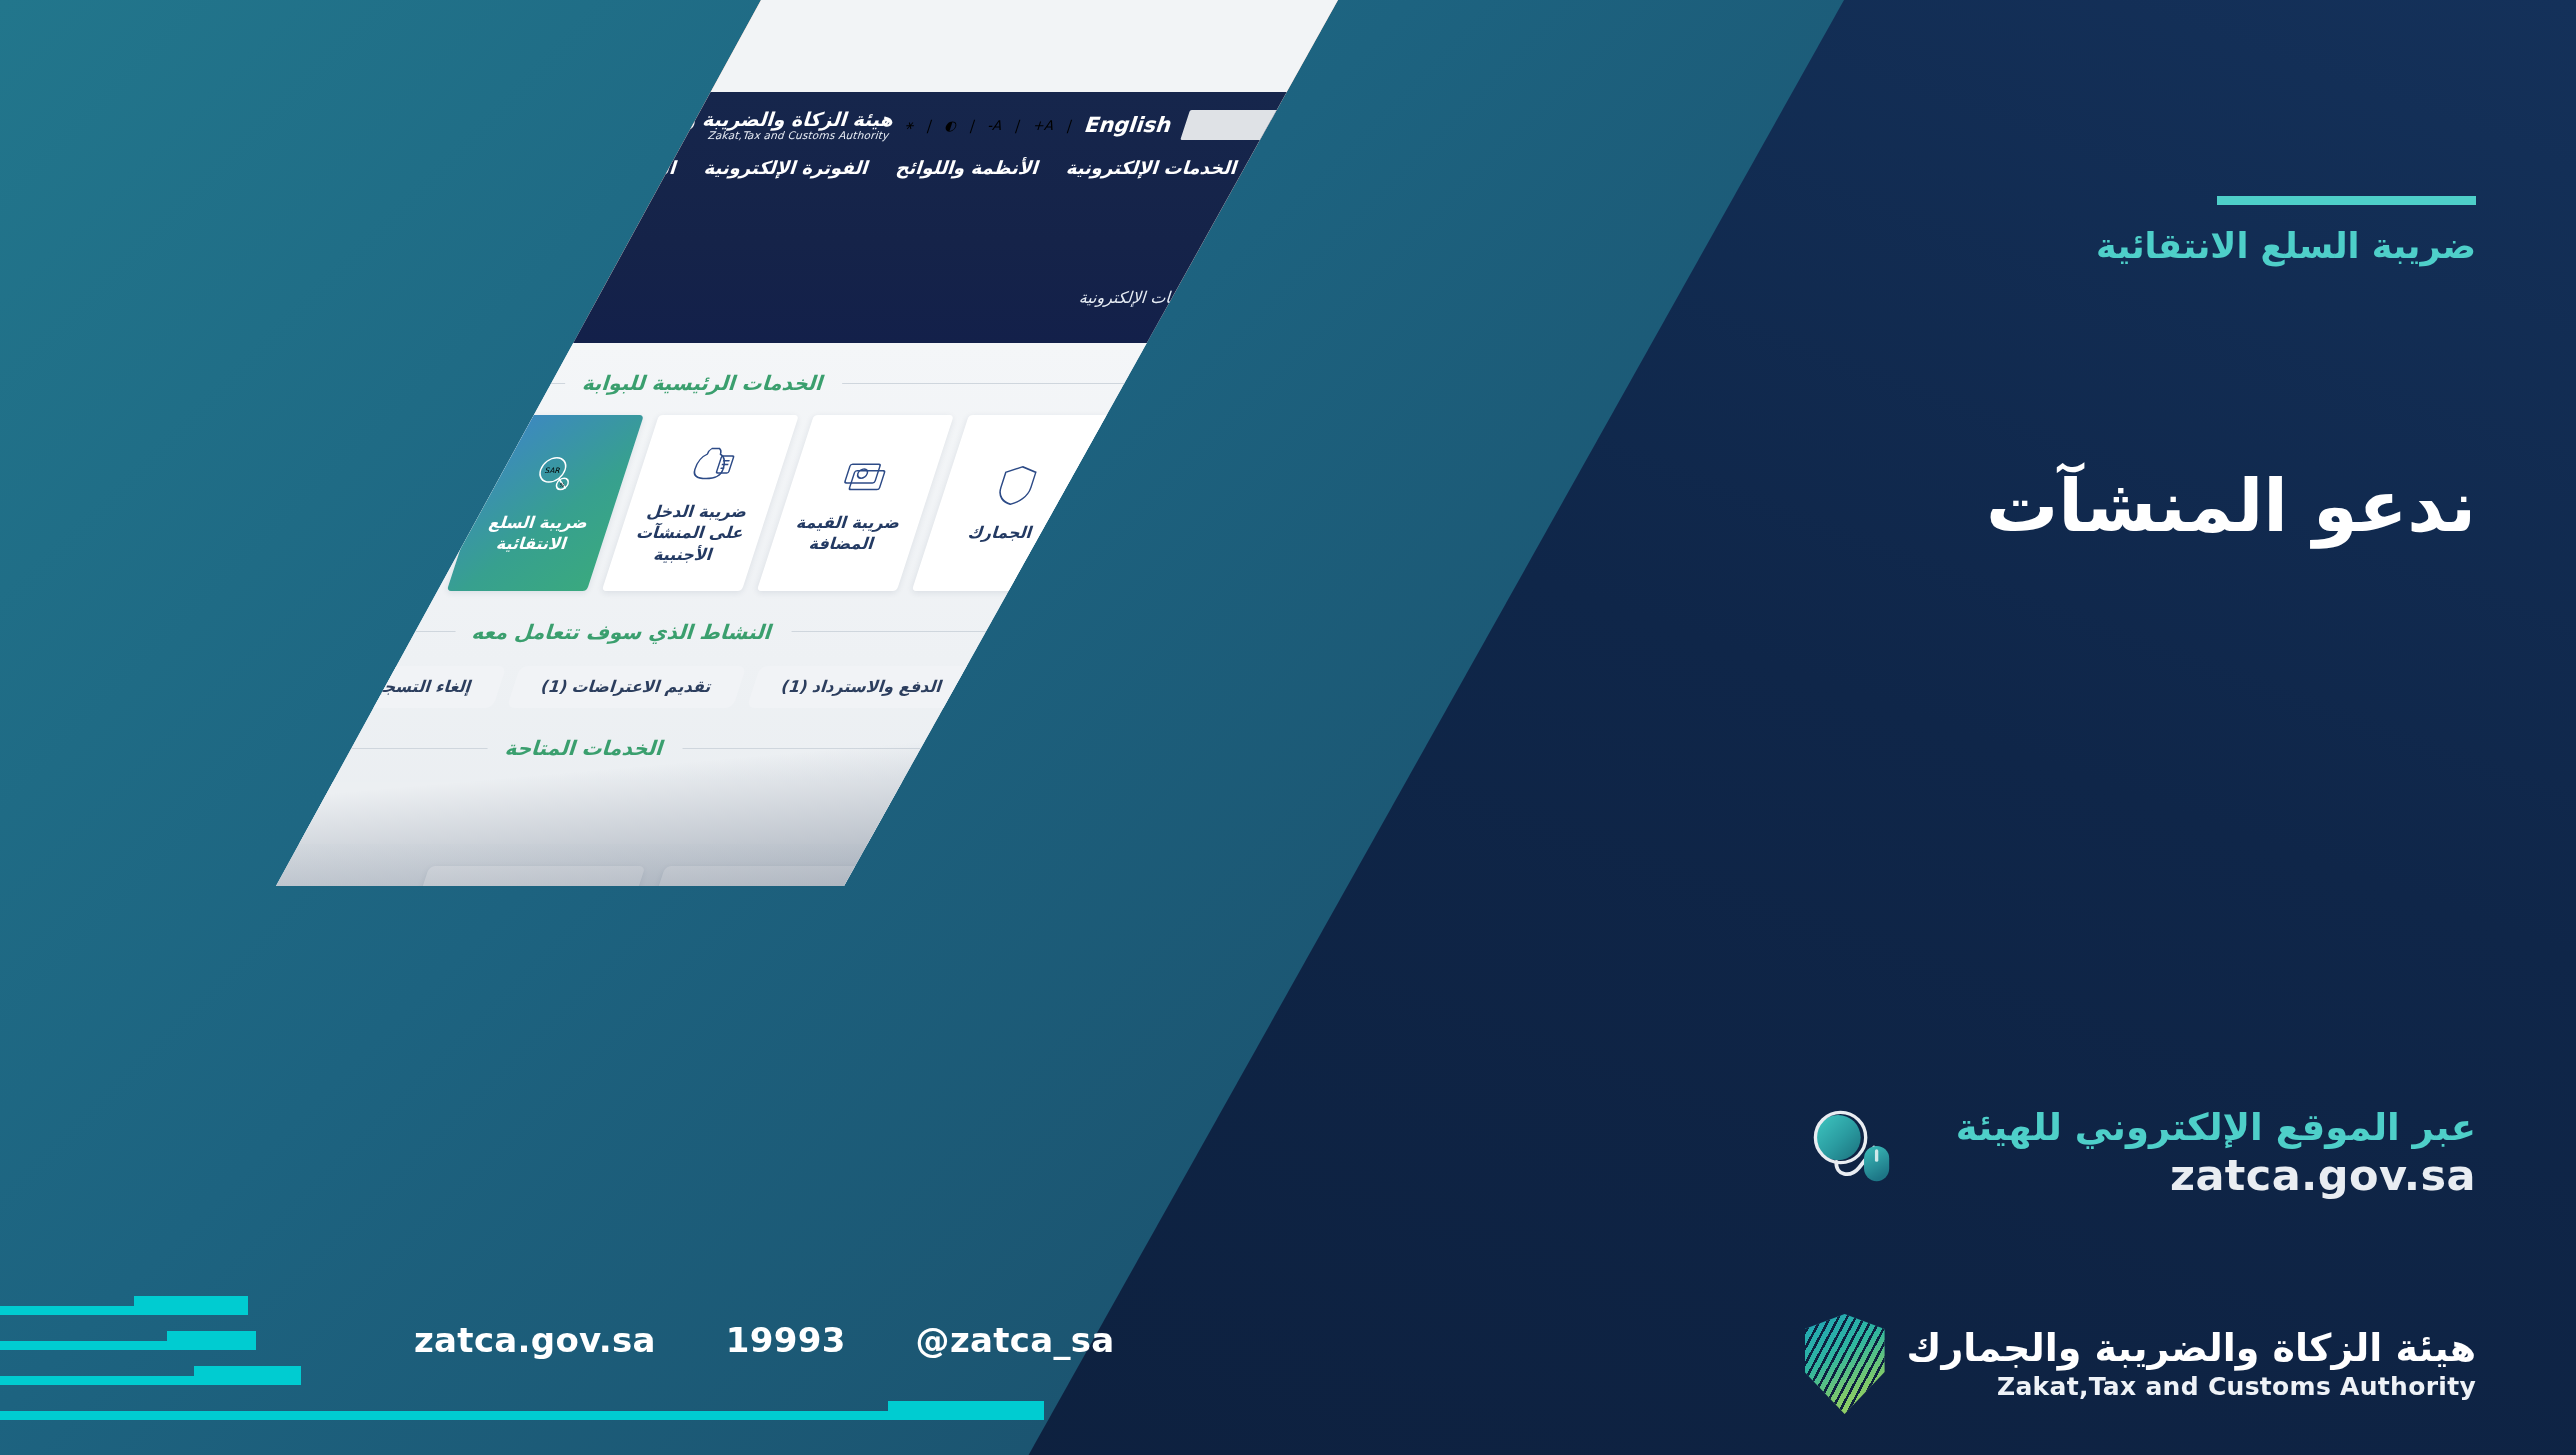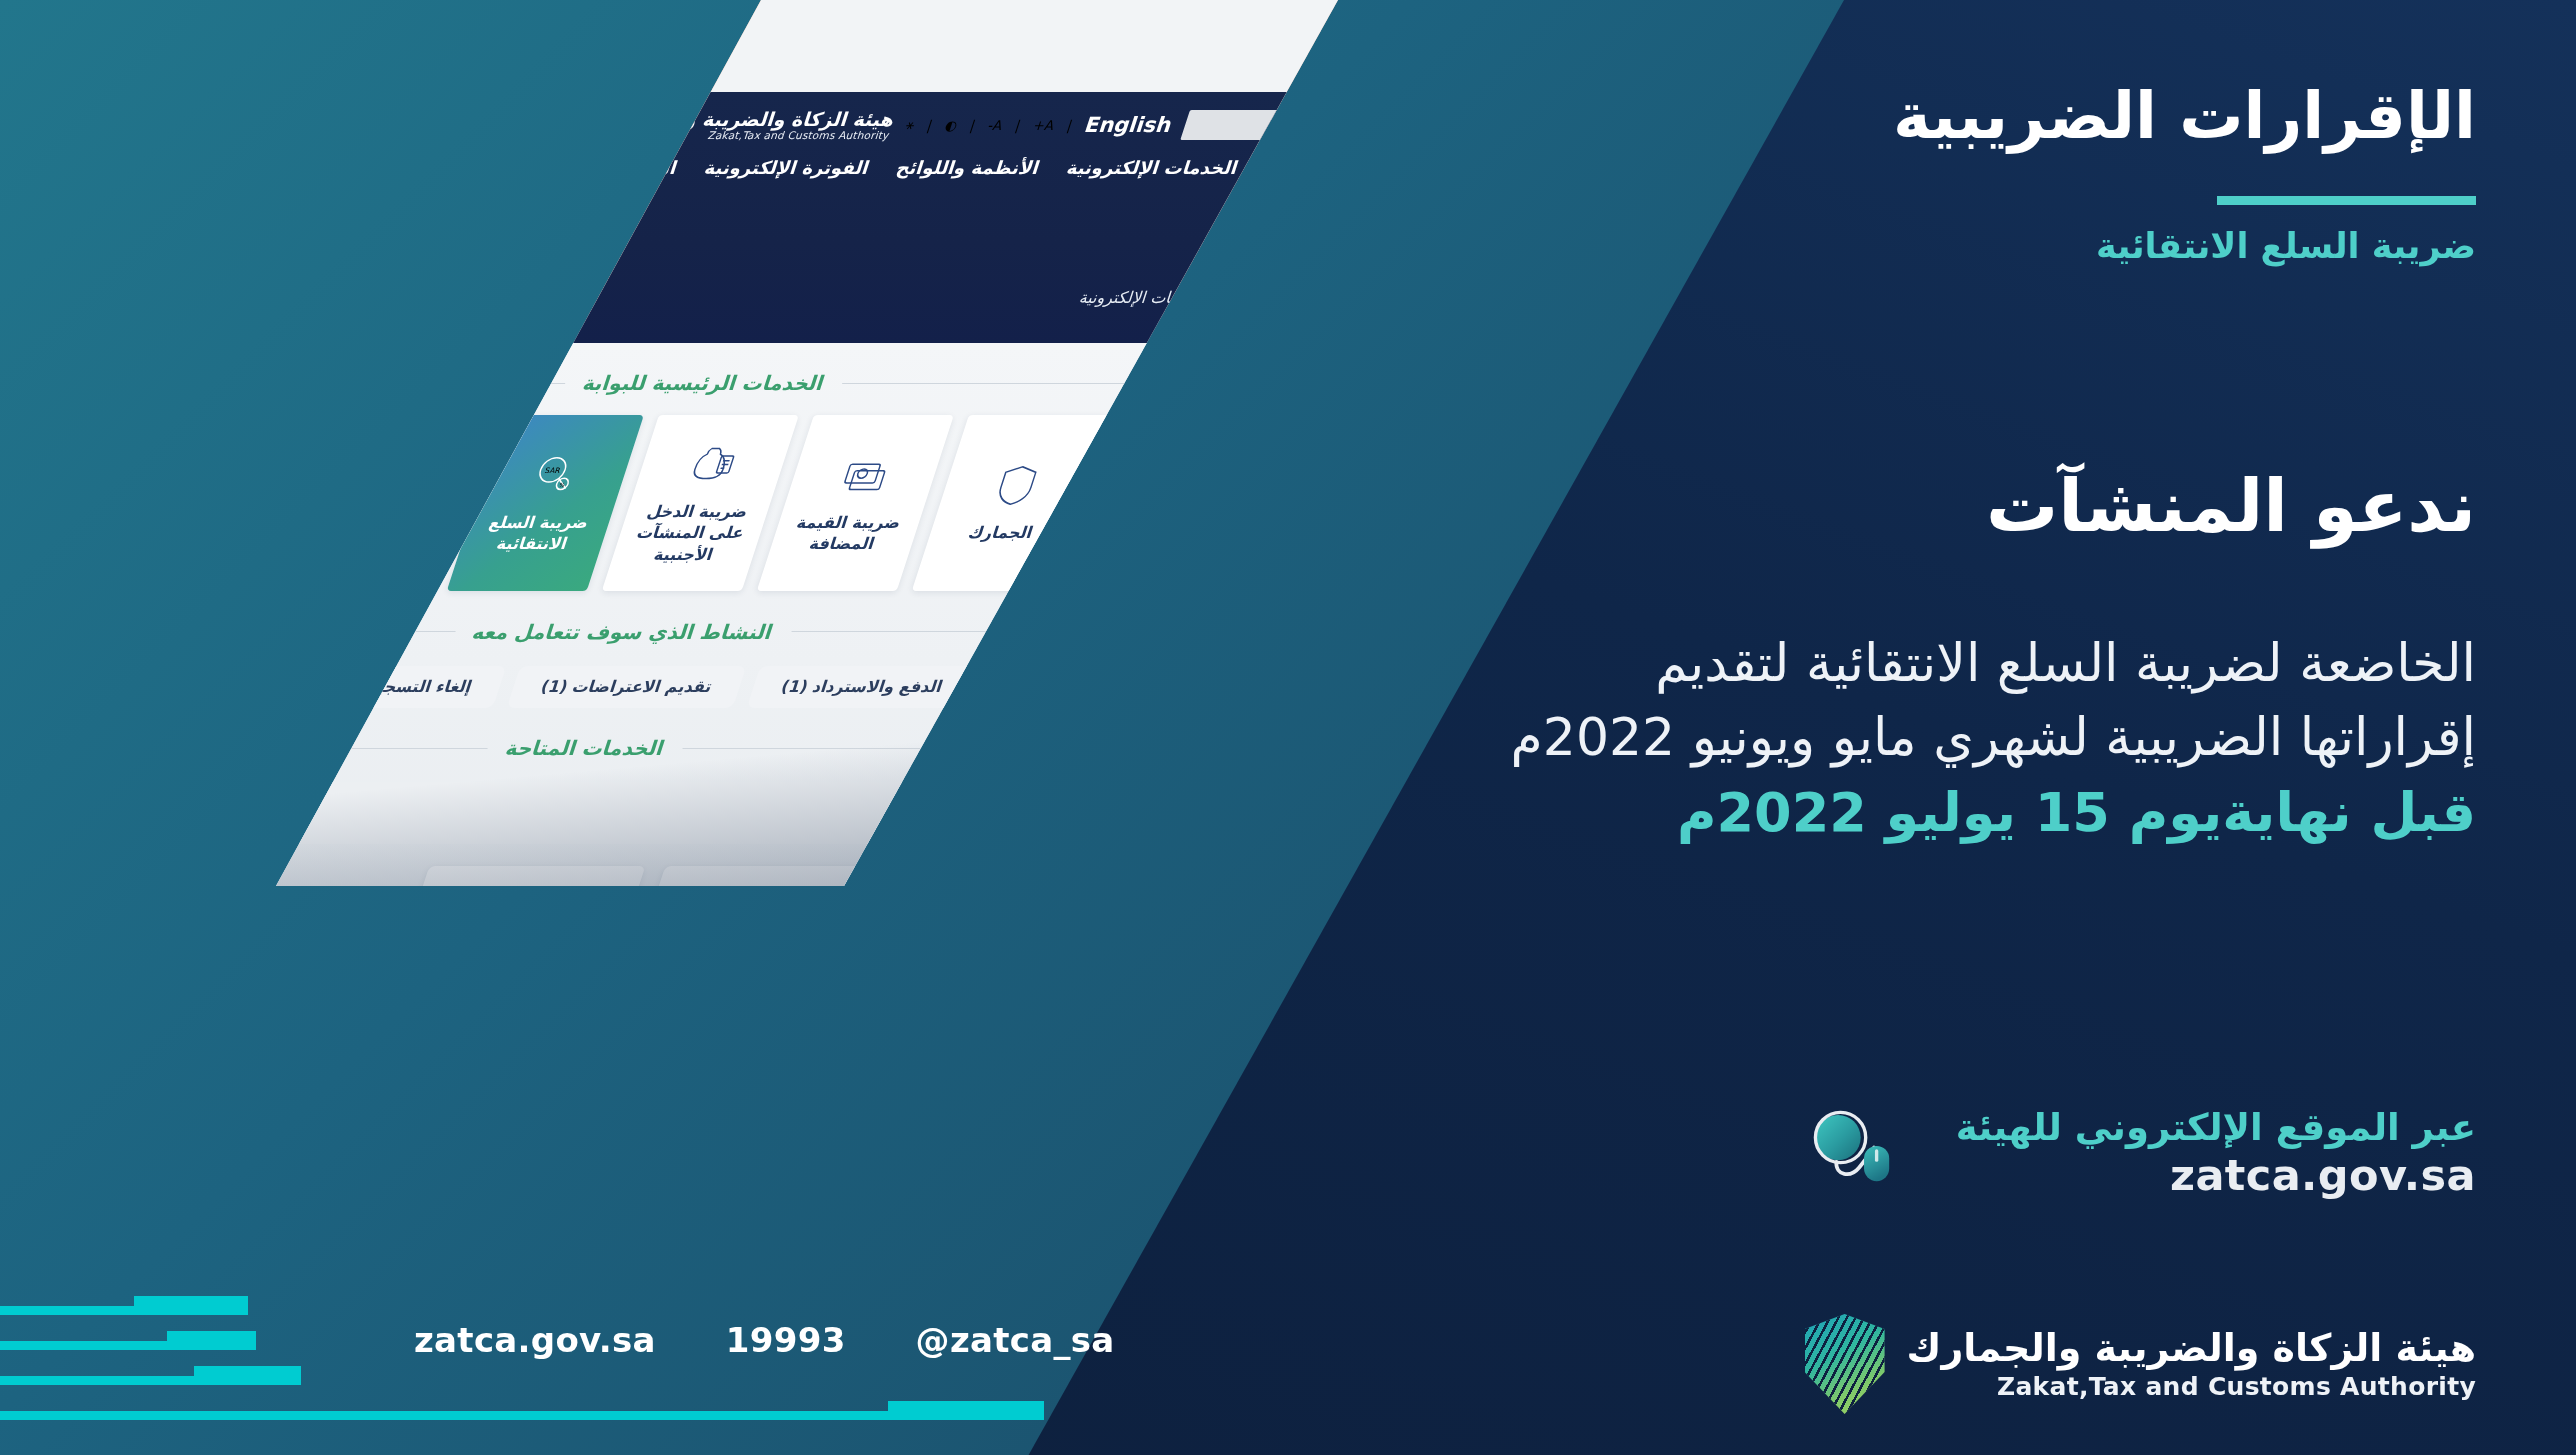--- a/index.html
+++ b/index.html
@@ -440,31 +440,25 @@
         </div>
       </div>
     </div>
 
     <div class="photo-hands"></div>
     <div class="photo-overlay"></div>
   </div>
 
   <div class="right-col">
 
-    <div class="kicker">الإقرارات الضريبية</div>
     <div class="rule"></div>
     <div class="subkicker">ضريبة السلع الانتقائية</div>
 
     <div class="h-line1">ندعو المنشآت</div>
 
-    <div class="body-block">
-      <div class="b-line">الخاضعة لضريبة السلع الانتقائية لتقديم</div>
-      <div class="b-line">إقراراتها الضريبية لشهري مايو ويونيو 2022م</div>
-      <div class="b-line accent">قبل نهايةيوم 15 يوليو 2022م</div>
-    </div>
 
     <div class="website-block">
       <div class="website-txt">
         <div class="website-ar">عبر الموقع الإلكتروني للهيئة</div>
         <div class="website-url">zatca.gov.sa</div>
       </div>
       <span class="mouse-icon">
         <svg viewBox="0 0 130 120">
           <defs>
             <linearGradient id="mg" x1="0" y1="0" x2="1" y2="1">

